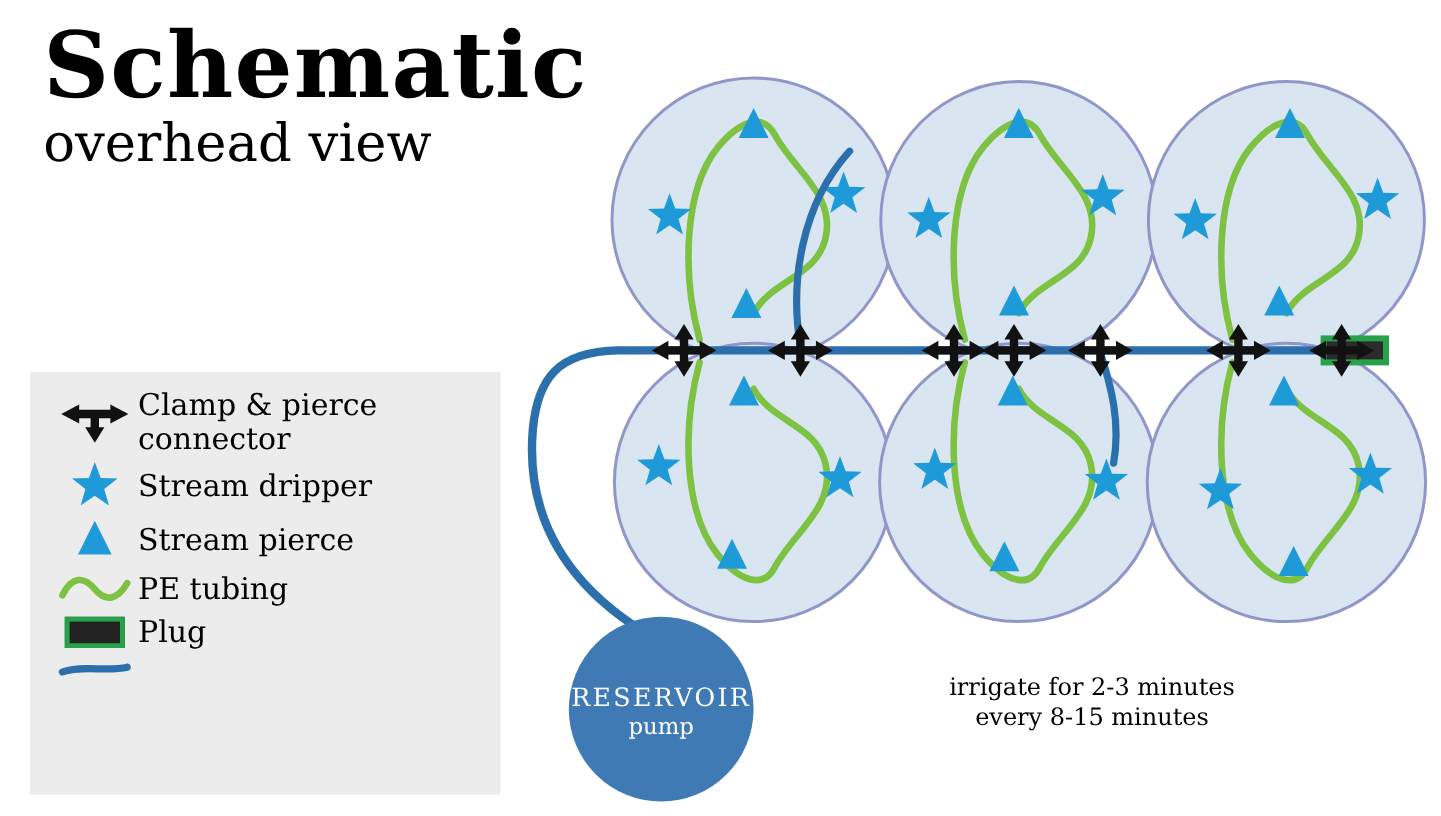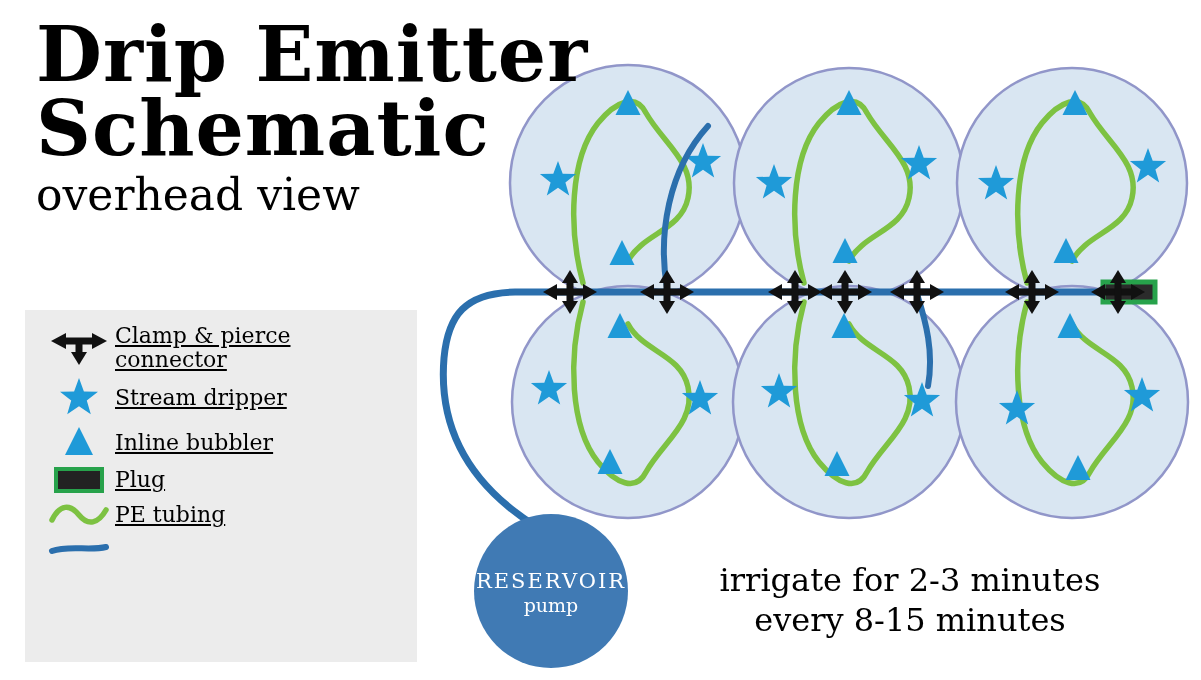--- a/index.html
+++ b/index.html
@@ -21,26 +21,26 @@
   .title-block{position:absolute;left:36px;top:18px;line-height:0.98;}
   .title-line{font-size:76px;font-weight:700;letter-spacing:1px;}
   .subtitle{font-size:44px;font-weight:400;margin-top:6px;}
 
   .legend{
     position:absolute;left:25px;top:310px;width:392px;height:352px;
     background:#ececec;box-sizing:border-box;padding:14px 10px 10px 18px;
   }
   .legend-item{display:flex;align-items:center;margin-bottom:5px;}
   .legend-icon{width:72px;display:flex;justify-content:center;align-items:center;flex:0 0 72px;}
-  .legend-label{font-size:22px;line-height:1.1;text-decoration:underline;}
+  .legend-label{font-size:25px;line-height:1.1;}
   .plug-swatch{width:42px;height:18px;background:#222;border:4px solid #27a24b;}
 
   .note{
     position:absolute;left:645px;top:560px;width:530px;
-    text-align:center;font-size:32px;line-height:1.25;
+    text-align:center;font-size:20px;line-height:1.25;
   }
 </style>
 </head>
 <body>
 
 <svg id="diagram" width="1201" height="680" viewBox="0 0 1201 680">
   <defs>
     <g id="star">
       <polygon class="emitter" points="0,-19 4.7,-6.3 18.1,-5.9 7.4,2.4 11.2,15.4 0,7.8 -11.2,15.4 -7.4,2.4 -18.1,-5.9 -4.7,-6.3"></polygon>
     </g>
@@ -123,21 +123,20 @@
   <use href="#clamp" transform="translate(1118,292)"></use>
 
   <g>
     <circle cx="551" cy="591" r="77" fill="#407ab4"></circle>
     <text class="res-text" x="551" y="588" font-size="21" letter-spacing="2">RESERVOIR</text>
     <text class="res-text" x="551" y="612" font-size="19">pump</text>
   </g>
 </svg>
 
 <div class="title-block">
-  <div class="title-line">Drip Emitter</div>
   <div class="title-line">Schematic</div>
   <div class="subtitle">overhead view</div>
 </div>
 
 <div class="legend">
   <div class="legend-item">
     <span class="legend-icon">
       <svg width="62" height="48" viewBox="-31 -14 62 42">
         <line class="clamp-stroke" x1="-15" y1="0" x2="15" y2="0"></line>
         <polygon class="clamp-fill" points="-28,0 -13,-8 -13,8"></polygon>
@@ -155,35 +154,35 @@
       </svg>
     </span>
     <span class="legend-label">Stream dripper</span>
   </div>
   <div class="legend-item">
     <span class="legend-icon">
       <svg width="42" height="38" viewBox="-21 -19 42 38">
         <polygon class="emitter" points="0,-16 14,12 -14,12"></polygon>
       </svg>
     </span>
-    <span class="legend-label">Inline bubbler</span>
-  </div>
-  <div class="legend-item">
-    <span class="legend-icon">
-      <span class="plug-swatch"></span>
-    </span>
-    <span class="legend-label">Plug</span>
+    <span class="legend-label">Stream pierce</span>
   </div>
   <div class="legend-item">
     <span class="legend-icon">
       <svg width="62" height="34" viewBox="0 0 62 34">
         <path class="pe" d="M4 22 C 12 6 22 6 31 17 C 40 28 50 26 58 12"></path>
       </svg>
     </span>
     <span class="legend-label">PE tubing</span>
+  </div>
+  <div class="legend-item">
+    <span class="legend-icon">
+      <span class="plug-swatch"></span>
+    </span>
+    <span class="legend-label">Plug</span>
   </div>
   <div class="legend-item">
     <span class="legend-icon">
       <svg width="62" height="24" viewBox="0 0 62 24">
         <path class="poly-thin" d="M4 14 C 20 8 42 14 58 10"></path>
       </svg>
     </span>
   </div>
 </div>
 

